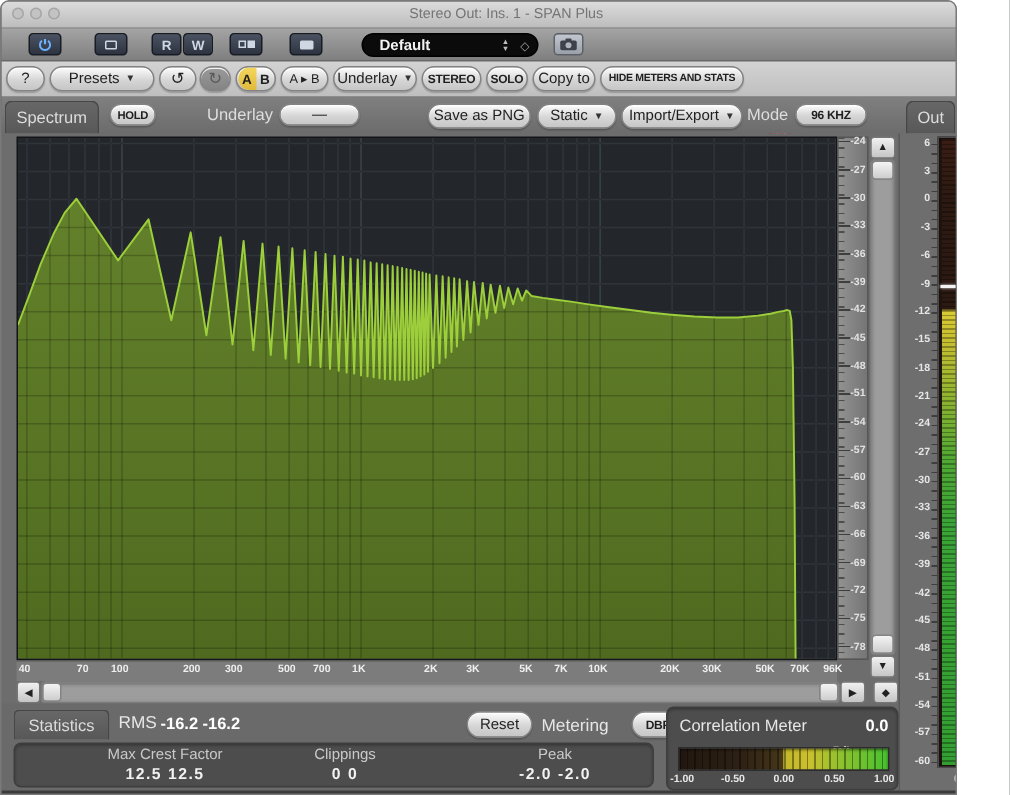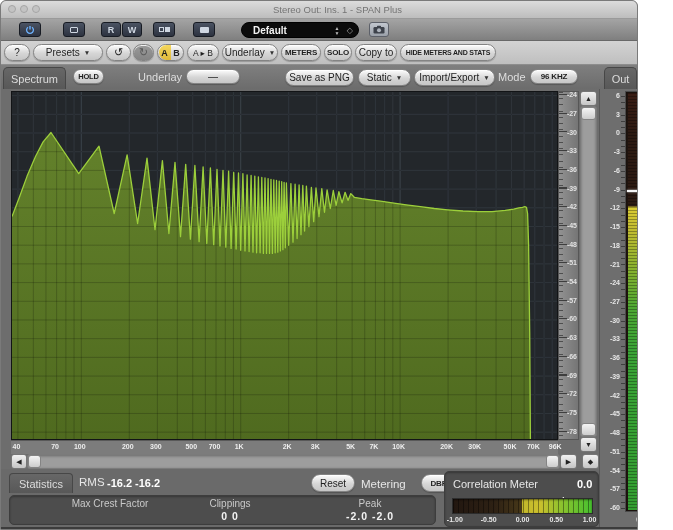--- a/index.html
+++ b/index.html
@@ -168,21 +168,21 @@
     <div class="abs pill" style="left:132px;width:21px;font-size:11px;background:linear-gradient(180deg,#9a9a9a,#848484);color:#5a5a5a">↻</div>
     <div class="abs pill" style="left:156px;width:27px;padding:0;overflow:hidden">
       <span class="ab-a">A</span>
       <span class="ab-b">B</span>
     </div>
     <div class="abs pill" style="left:186px;width:32px;font-size:8.5px">A ▸ B</div>
     <div class="abs pill" style="left:221px;width:56px">
       <span>Underlay</span>
       <span class="caret">▼</span>
     </div>
-    <div class="abs pill cond" style="left:280px;width:40px">METERS</div>
+    <div class="abs pill cond" style="left:280px;width:40px">STEREO</div>
     <div class="abs pill cond" style="left:323px;width:28px">SOLO</div>
     <div class="abs pill" style="left:354px;width:42px">Copy to</div>
     <div class="abs pill cond" style="left:399px;width:96px;font-size:7px">HIDE METERS AND STATS</div>
     <div class="abs logo">V</div>
     <div class="abs brand">SPAN Plus</div>
     <div class="abs menu-btn">
       <span>≡</span>
     </div>
   </div>
 
@@ -448,20 +448,21 @@
         <span class="corr-label" style="left: 9.82px;">-1.00</span>
         <span class="corr-label" style="left: 43.66px;">-0.50</span>
         <span class="corr-label" style="left: 77.5px;">0.00</span>
         <span class="corr-label" style="left: 111.34px;">0.50</span>
         <span class="corr-label" style="left: 144.475px;">1.00</span>
       </div>
   </div>
 
   <div class="abs dark-panel" style="left:8px;top:494px;width:427px;height:30px">
     <div class="mini-label" style="left:30px;top:2px;width:140px">Max Crest Factor</div>
+    <div class="mini-vals" style="left:30px;top:14px;width:140px">12.5  12.5</div>
     <div class="mini-label" style="left:170px;top:2px;width:100px">Clippings</div>
     <div class="mini-vals" style="left:170px;top:14px;width:100px">0   0</div>
     <div class="mini-label" style="left:325px;top:2px;width:70px">Peak</div>
     <div class="mini-vals" style="left:325px;top:14px;width:70px">-2.0  -2.0</div>
   </div>
 
   <div class="abs bottom-strip"></div>
 </div>
 
 </body></html>

